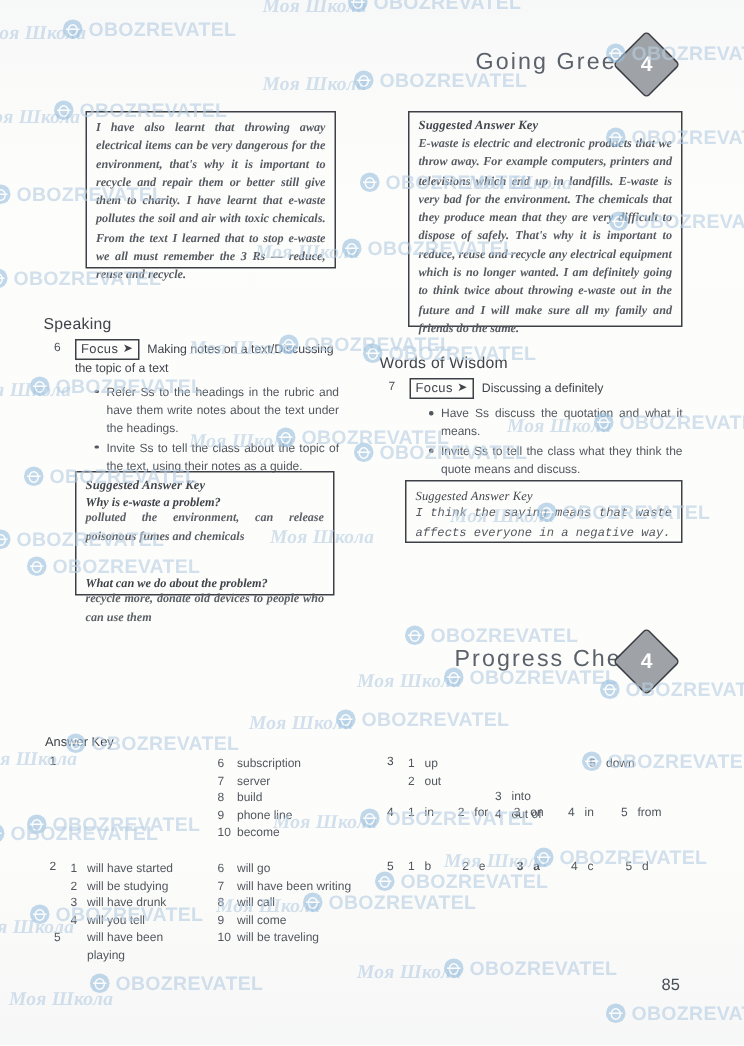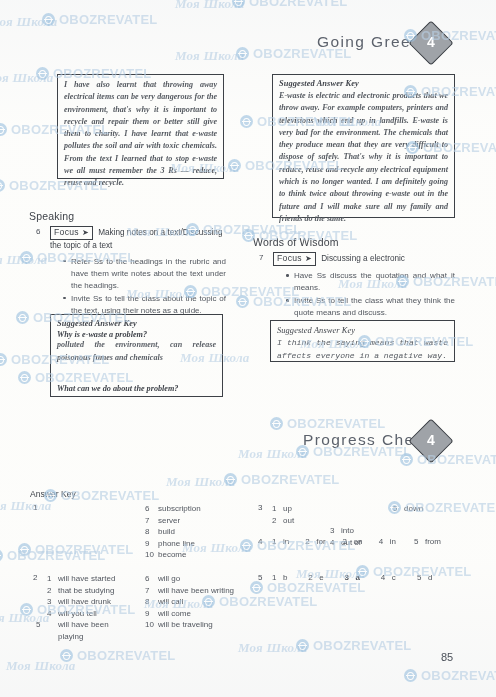--- a/index.html
+++ b/index.html
@@ -313,29 +313,30 @@
         <li>Refer Ss to the headings in the rubric and have them write notes about the text under the headings.</li>
         <li>Invite Ss to tell the class about the topic of the text, using their notes as a guide.</li>
       </ul>
     </div>
 
     <div class="sak-box" style="left:50px; top:314px; width:173px; height:83px;">
       <div class="sak-title">Suggested Answer Key</div>
       <div class="sak-q" style="margin-top:1px;">Why is e-waste a problem?</div>
       <div class="sak-a">polluted the environment, can release poisonous fumes and chemicals</div>
       <div class="sak-q">What can we do about the problem?</div>
+      <div class="sak-a">recycle more, donate old devices to people who can use them</div>
     </div>
 
     <div class="section-head" style="left:253px; top:236px;">Words of Wisdom</div>
 
     <div class="task" style="left:273px; top:252px; width:182px;">
       <div class="task-num" style="left:-14px; top:1px;">7</div>
       <div class="task-head">
         <span class="focus-chip"><span>Focus</span><span class="arrow">➤</span></span>
-        <span style="margin-left:3px;">Discussing a electronic</span>
+        <span style="margin-left:3px;">Discussing a definitely</span>
       </div>
       <ul class="bullets" style="margin-top:4px; margin-left:12px;">
         <li>Have Ss discuss the quotation and what it means.</li>
         <li>Invite Ss to tell the class what they think the quote means and discuss.</li>
       </ul>
     </div>
 
     <div class="quote-box" style="left:270px; top:320px; width:185px; height:42px;">
       <div class="sak-title">Suggested Answer Key</div>
       <div class="quote-body">I think the saying means that waste affects everyone in a negative way.</div>
@@ -376,21 +377,21 @@
       <span class="g" style="width:31px; display:inline-block;"><span style="display:inline-block;width:11px;">1</span><span>in</span></span>
       <span class="g" style="width:35px; display:inline-block;"><span style="display:inline-block;width:11px;">2</span><span>for</span></span>
       <span class="g" style="width:34px; display:inline-block;"><span style="display:inline-block;width:11px;">3</span><span>on</span></span>
       <span class="g" style="width:33px; display:inline-block;"><span style="display:inline-block;width:11px;">4</span><span>in</span></span>
       <span class="g"><span style="display:inline-block;width:11px;">5</span><span>from</span></span>
     </div>
 
     <div class="ak-exnum" style="left:33px; top:573px;">2</div>
     <div class="ak-col" style="left:47px; top:573px;">
       <div class="row"><span class="n">1</span><span>will have started</span></div>
-      <div class="row"><span class="n">2</span><span>that be studying</span></div>
+      <div class="row"><span class="n">2</span><span>will be studying</span></div>
       <div class="row"><span class="n">3</span><span>will have drunk</span></div>
       <div class="row"><span class="n">4</span><span>will you tell</span></div>
       <div class="row" style="padding-left:11px; text-indent:-11px; width:72px; white-space:normal;"><span class="n">5</span><span>will have been playing</span></div>
     </div>
     <div class="ak-col" style="left:145px; top:573px;">
       <div class="row"><span class="n w2">6</span><span>will go</span></div>
       <div class="row"><span class="n w2">7</span><span>will have been writing</span></div>
       <div class="row"><span class="n w2">8</span><span>will call</span></div>
       <div class="row"><span class="n w2">9</span><span>will come</span></div>
       <div class="row"><span class="n w2">10</span><span>will be traveling</span></div>

